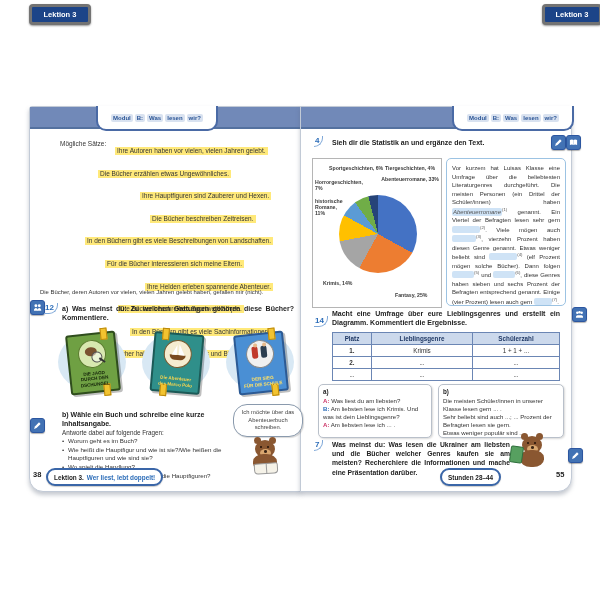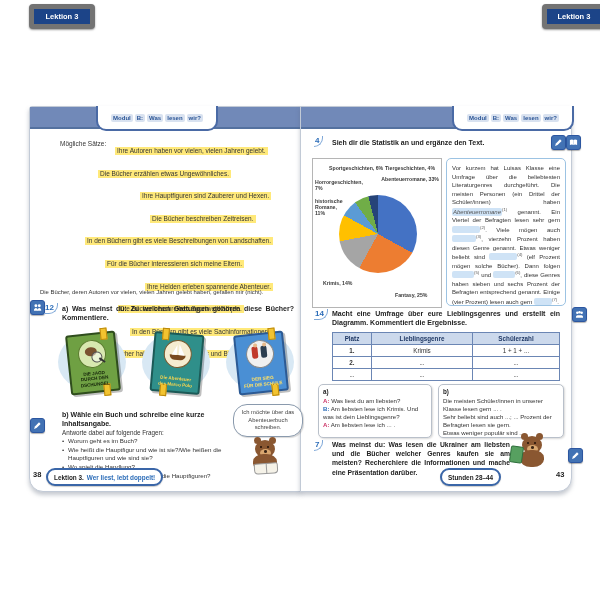--- a/index.html
+++ b/index.html
@@ -6,21 +6,21 @@
   body{width:600px;height:600px;background:#ffffff;font-family:"Liberation Sans",sans-serif;position:relative;overflow:hidden;}
   .abs{position:absolute;}
 
   
   .page{position:absolute;top:106px;width:270px;height:384px;background:#fff;border:1px solid #c2cad6;box-shadow:0 3px 4px rgba(90,100,120,.35);}
   .page.left{left:29px;border-radius:3px 0 0 14px;}
   .page.right{left:300px;border-radius:0 3px 14px 0;}
 
   
   .band{position:absolute;top:0;left:0;right:0;height:20px;background:#7189b8;border-bottom:2px solid #54719f;}
-  .lektion-badge{position:absolute;top:4px;height:15px;background:#1c4488;border:5px solid #737373;border-radius:4px;color:#fff;font-size:7.5px;font-weight:bold;line-height:15px;text-align:center;box-shadow:0 1px 2px rgba(0,0,0,.4);z-index:6;}
+  .lektion-badge{position:absolute;top:4px;height:15px;background:#1c4488;border:3px solid #737373;border-radius:4px;color:#fff;font-size:7.5px;font-weight:bold;line-height:15px;text-align:center;box-shadow:0 1px 2px rgba(0,0,0,.4);z-index:6;}
   .module-tab{position:absolute;top:0;height:23px;background:#fff;border:2px solid #4a6aa5;border-top:none;border-radius:0 0 10px 10px;display:flex;align-items:center;justify-content:center;gap:2px;z-index:5;}
   .chip{background:#d9e2f0;color:#2b5596;font-weight:bold;font-size:6px;padding:1px 2px;border-radius:2px;white-space:nowrap;}
 
   
   .t{color:#333;font-size:6.5px;line-height:1.35;}
   .bold{font-weight:bold;color:#222;}
   .exnum{color:#2b6cb8;font-weight:bold;font-size:8px;padding:0 3px 1px 1px;border-right:1.5px solid #7fa8d8;border-bottom:1.5px solid #7fa8d8;border-radius:0 0 9px 0;}
 
   
   .sent-row{margin-bottom:4.6px;}
@@ -245,21 +245,21 @@
   <div class="plabel" style="left:2px;top:21px;width:48px;">Horrorgeschichten, 7%</div>
   <div class="plabel" style="left:2px;top:40px;width:32px;">historische Romane, 11%</div>
   <div class="plabel" style="left:10px;top:122px;">Krimis, 14%</div>
   <div class="plabel" style="left:82px;top:134px;">Fantasy, 25%</div>
 </div>
 
 <div class="cloze-box">
   <p class="cloze"><span>Vor kurzem hat Luisas Klasse eine Umfrage über die beliebtesten Literaturgenres durchgeführt. Die meisten Personen (ein Drittel der Schüler/innen) haben </span><span class="blank filled">Abenteuerromane</span><sup>(1)</sup><span> genannt. Ein Viertel der Befragten lesen sehr gern </span><span class="blank" style="width:28px;"></span><sup>(2)</sup><span>. Viele mögen auch </span><span class="blank" style="width:24px;"></span><sup>(3)</sup><span>, vierzehn Prozent haben diesen Genre genannt. Etwas weniger beliebt sind </span><span class="blank" style="width:28px;"></span><sup>(4)</sup><span> (elf Prozent mögen solche Bücher). Dann folgen </span><span class="blank" style="width:22px;"></span><sup>(5)</sup><span> und </span><span class="blank" style="width:22px;"></span><sup>(6)</sup><span>, diese Genres haben sieben und sechs Prozent der Befragten entsprechend genannt. Einige (vier Prozent) lesen auch gern </span><span class="blank" style="width:18px;"></span><sup>(7)</sup><span>.</span></p>
 </div>
 
-<span class="abs exnum" style="left:314px;top:309px;text-align:right;">14</span>
+<span class="abs exnum" style="left:314px;top:316px;text-align:right;">14</span>
 <div class="abs t bold" style="left:332px;top:309px;width:228px;font-size:7px;text-align:justify;">Macht eine Umfrage über eure Lieblingsgenres und erstellt ein Diagramm. Kommentiert die Ergebnisse.</div>
 <div class="sq-icon" style="left:572px;top:307px;">
   <svg viewBox="0 0 10 10">
       <circle cx="2.6" cy="3" r="1.4" fill="#fff"></circle>
       <circle cx="5" cy="2.4" r="1.4" fill="#fff"></circle>
       <circle cx="7.4" cy="3" r="1.4" fill="#fff"></circle>
       <path d="M1 8.5c0-2 1-2.8 1.8-2.8h4.4c.8 0 1.8.8 1.8 2.8z" fill="#fff"></path>
     </svg>
 </div>
 
@@ -317,13 +317,13 @@
 </div>
 <div class="sq-icon" style="left:568px;top:448px;">
   <svg viewBox="0 0 10 10">
       <path d="M1.2 8.8l.9-2.7 4.6-4.6 1.8 1.8-4.6 4.6z" fill="#fff"></path>
     </svg>
 </div>
 
 <div class="footer-tab" style="left:440px;top:468px;font-weight:bold;color:#222;">
   <span>Stunden 28–44</span>
 </div>
-<div class="pagenum" style="left:556px;top:470px;">43</div>
+<div class="pagenum" style="left:556px;top:470px;">55</div>
 
 </body></html>

